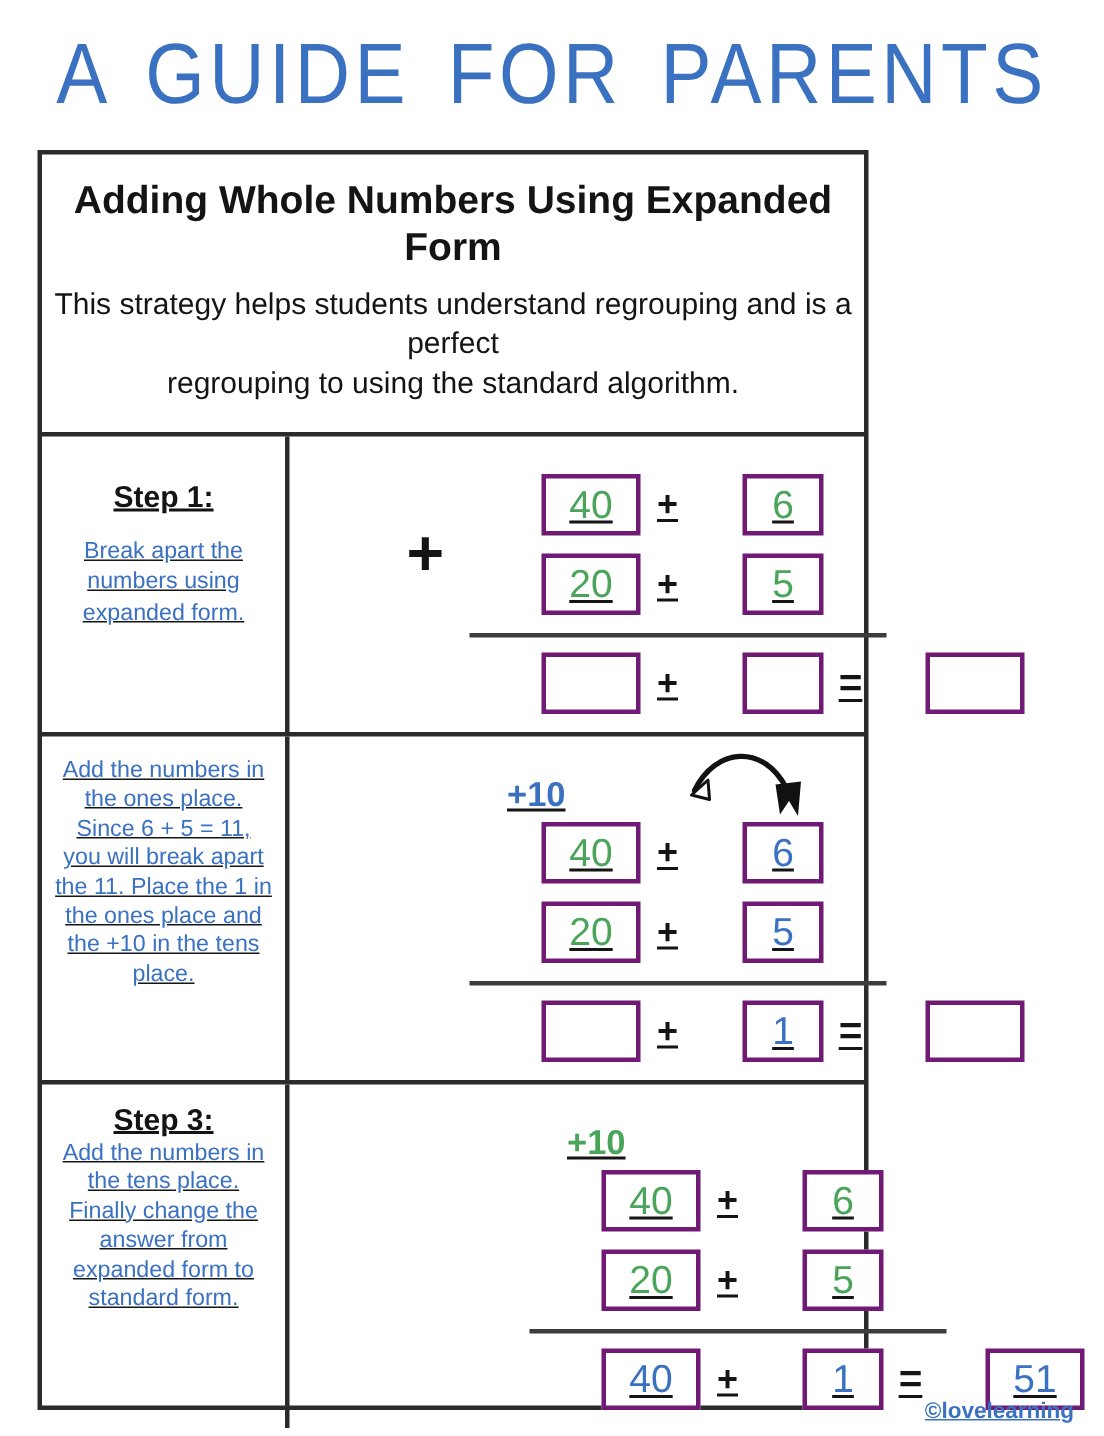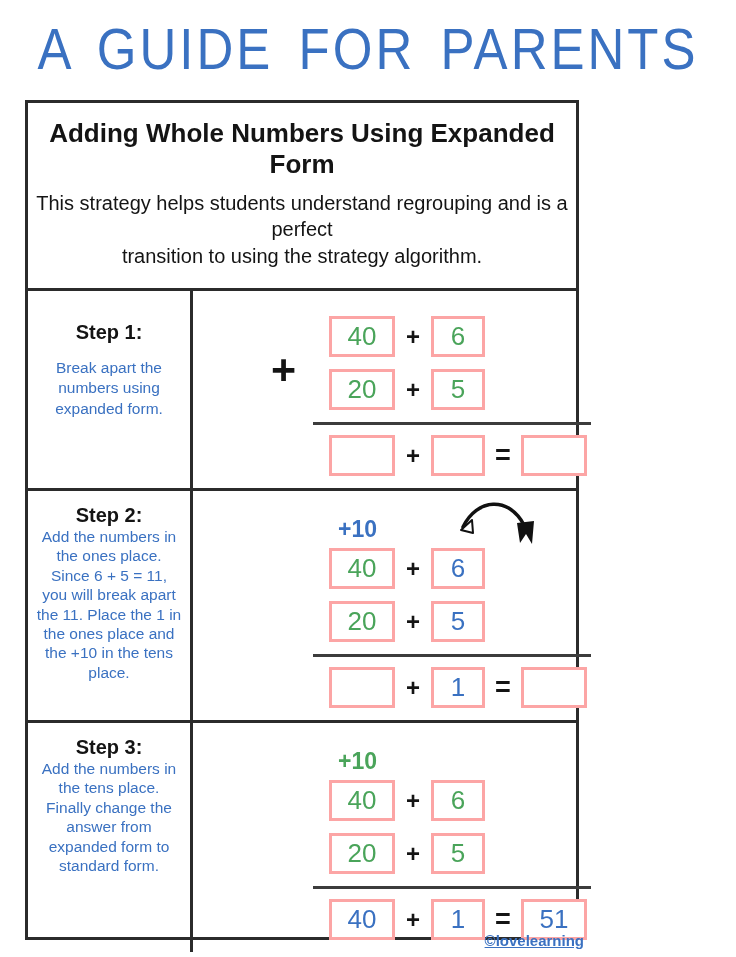--- a/index.html
+++ b/index.html
@@ -23,44 +23,44 @@
     border:3px solid var(--c-border);box-sizing:border-box;
     display:flex;flex-direction:column;background:#fff;
   }
   .header-cell{
     flex:0 0 188px;border-bottom:3px solid var(--c-border);
     box-sizing:border-box;text-align:center;padding-top:15px;
   }
   .ws-title{font-size:26px;font-weight:700;}
   .ws-subtitle{font-size:20px;font-weight:500;margin-top:10px;line-height:1.32;white-space:pre-line;}
   .problem{font-size:47px;font-weight:700;margin-top:8px;letter-spacing:2px;}
-  .step-row{display:flex;box-sizing:border-box;border-bottom:3px solid var(--c-border);}
+  .step-row{display:flex;box-sizing:border-box;border-bottom:3px solid var(--c-border);text-decoration:underline;}
   .row-1{flex:0 0 195px;}
   .row-2{flex:0 0 216px;}
-  .row-3{flex:1;border-bottom:none;}
+  .row-3{flex:1;border-bottom:none;gap:40px;}
   .step-left{
     flex:0 0 165px;border-right:3px solid var(--c-border);box-sizing:border-box;
     text-align:center;padding:13px 5px 0;
   }
   .row-1 .step-left{padding-top:30px;}
   .step-label{font-size:20px;font-weight:700;}
   .step-desc{
     font-size:15.5px;line-height:1.25;font-weight:500;
     color:var(--c-blue);white-space:pre-line;
   }
   .row-1 .step-desc{margin-top:14px;line-height:1.32;}
   .step-right{flex:1;position:relative;box-sizing:border-box;padding:25px 0 0 136px;}
   .row-2 .step-right,.row-3 .step-right{padding-top:25px;}
   .carry{font-size:23px;font-weight:600;margin:0 0 5px 9px;width:fit-content;}
   .row-2 .carry{color:var(--c-blue);}
   .row-3 .carry{color:var(--c-green);}
   .eq-row{display:flex;align-items:center;margin-bottom:12px;width:fit-content;}
   .box{
-    box-sizing:border-box;border:3px solid #fca5a5;height:41px;background:#fff;
-    display:flex;align-items:center;justify-content:center;font-size:26px;font-weight:500;
+    box-sizing:border-box;border:3px solid #701a75;height:41px;background:#fff;
+    display:flex;align-items:center;justify-content:center;font-size:26px;font-weight:500;margin-left:32px;
   }
   .box.lg{width:66px;}
   .box.sm{width:54px;}
   .c-green{color:var(--c-green);}
   .c-blue{color:var(--c-blue);}
   .op{width:36px;text-align:center;font-size:24px;font-weight:700;color:var(--c-ink);}
   .op.eq-sign{font-size:27px;}
   .sum-line{width:278px;border-top:3px solid #3c3c3c;margin:6px 0 10px -16px;}
   .big-plus{position:absolute;left:78px;top:54px;font-size:43px;font-weight:700;color:var(--c-ink);}
   .carry-arrow{position:absolute;left:256px;top:5px;}
@@ -72,21 +72,21 @@
 </head>
 <body>
 
 <div class="page-title">A GUIDE FOR PARENTS</div>
 
 <div class="sheet">
 
   <div class="header-cell">
     <div class="ws-title">Adding Whole Numbers Using Expanded Form</div>
     <div class="ws-subtitle">This strategy helps students understand regrouping and is a perfect
-transition to using the strategy algorithm.</div>
+regrouping to using the standard algorithm.</div>
   </div>
 
   <div class="step-row row-1">
     <div class="step-left">
       <div class="step-label">Step 1:</div>
       <div class="step-desc">Break apart the
 numbers using
 expanded form.</div>
     </div>
     <div class="step-right">
@@ -107,21 +107,20 @@
         <span class="op">+</span>
         <span class="box sm c-blue"></span>
         <span class="op eq-sign">=</span>
         <span class="box lg c-blue"></span>
       </div>
     </div>
   </div>
 
   <div class="step-row row-2">
     <div class="step-left">
-      <div class="step-label">Step 2:</div>
       <div class="step-desc">Add the numbers in
 the ones place.
 Since 6 + 5 = 11,
 you will break apart
 the 11. Place the 1 in
 the ones place and
 the +10 in the tens
 place.</div>
     </div>
     <div class="step-right">

